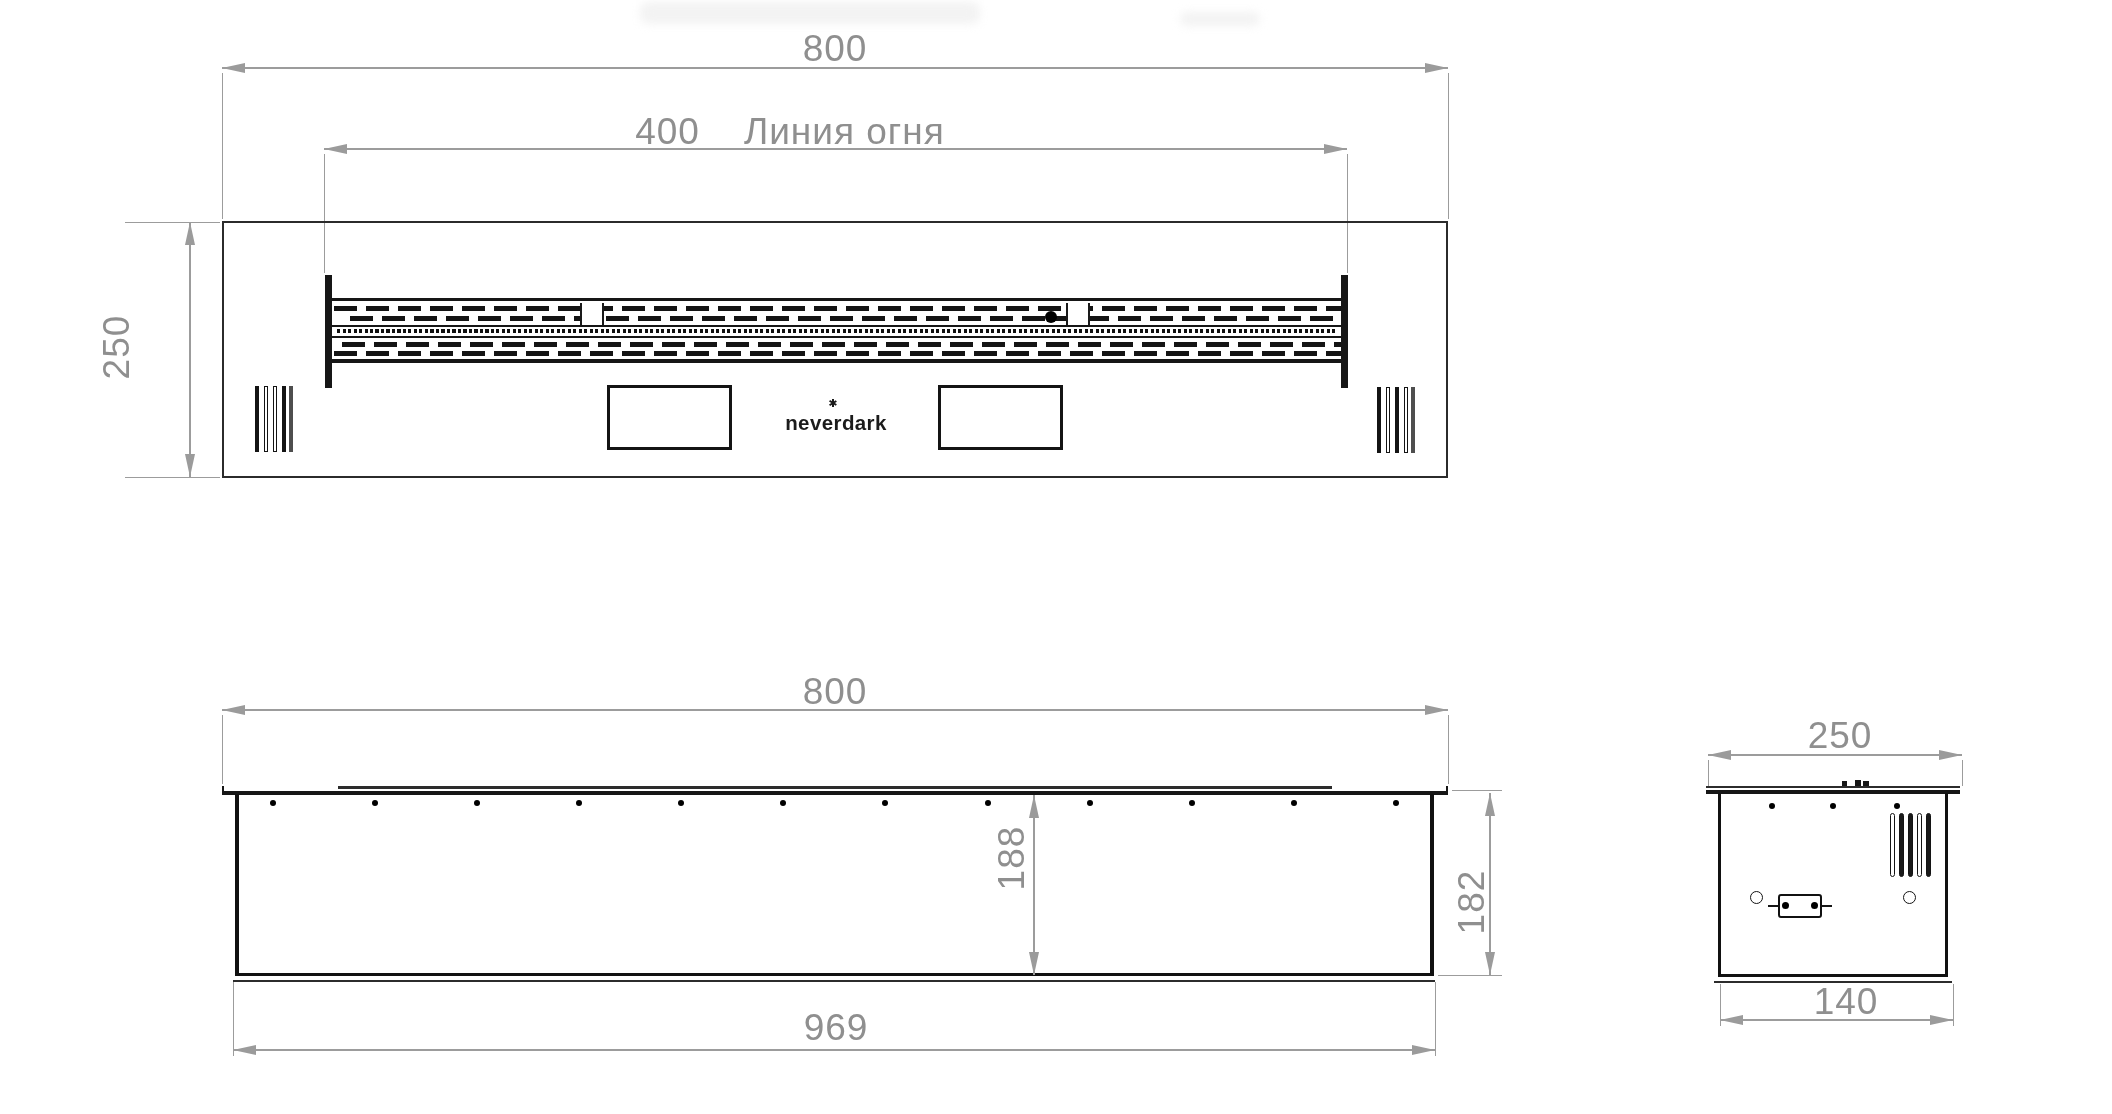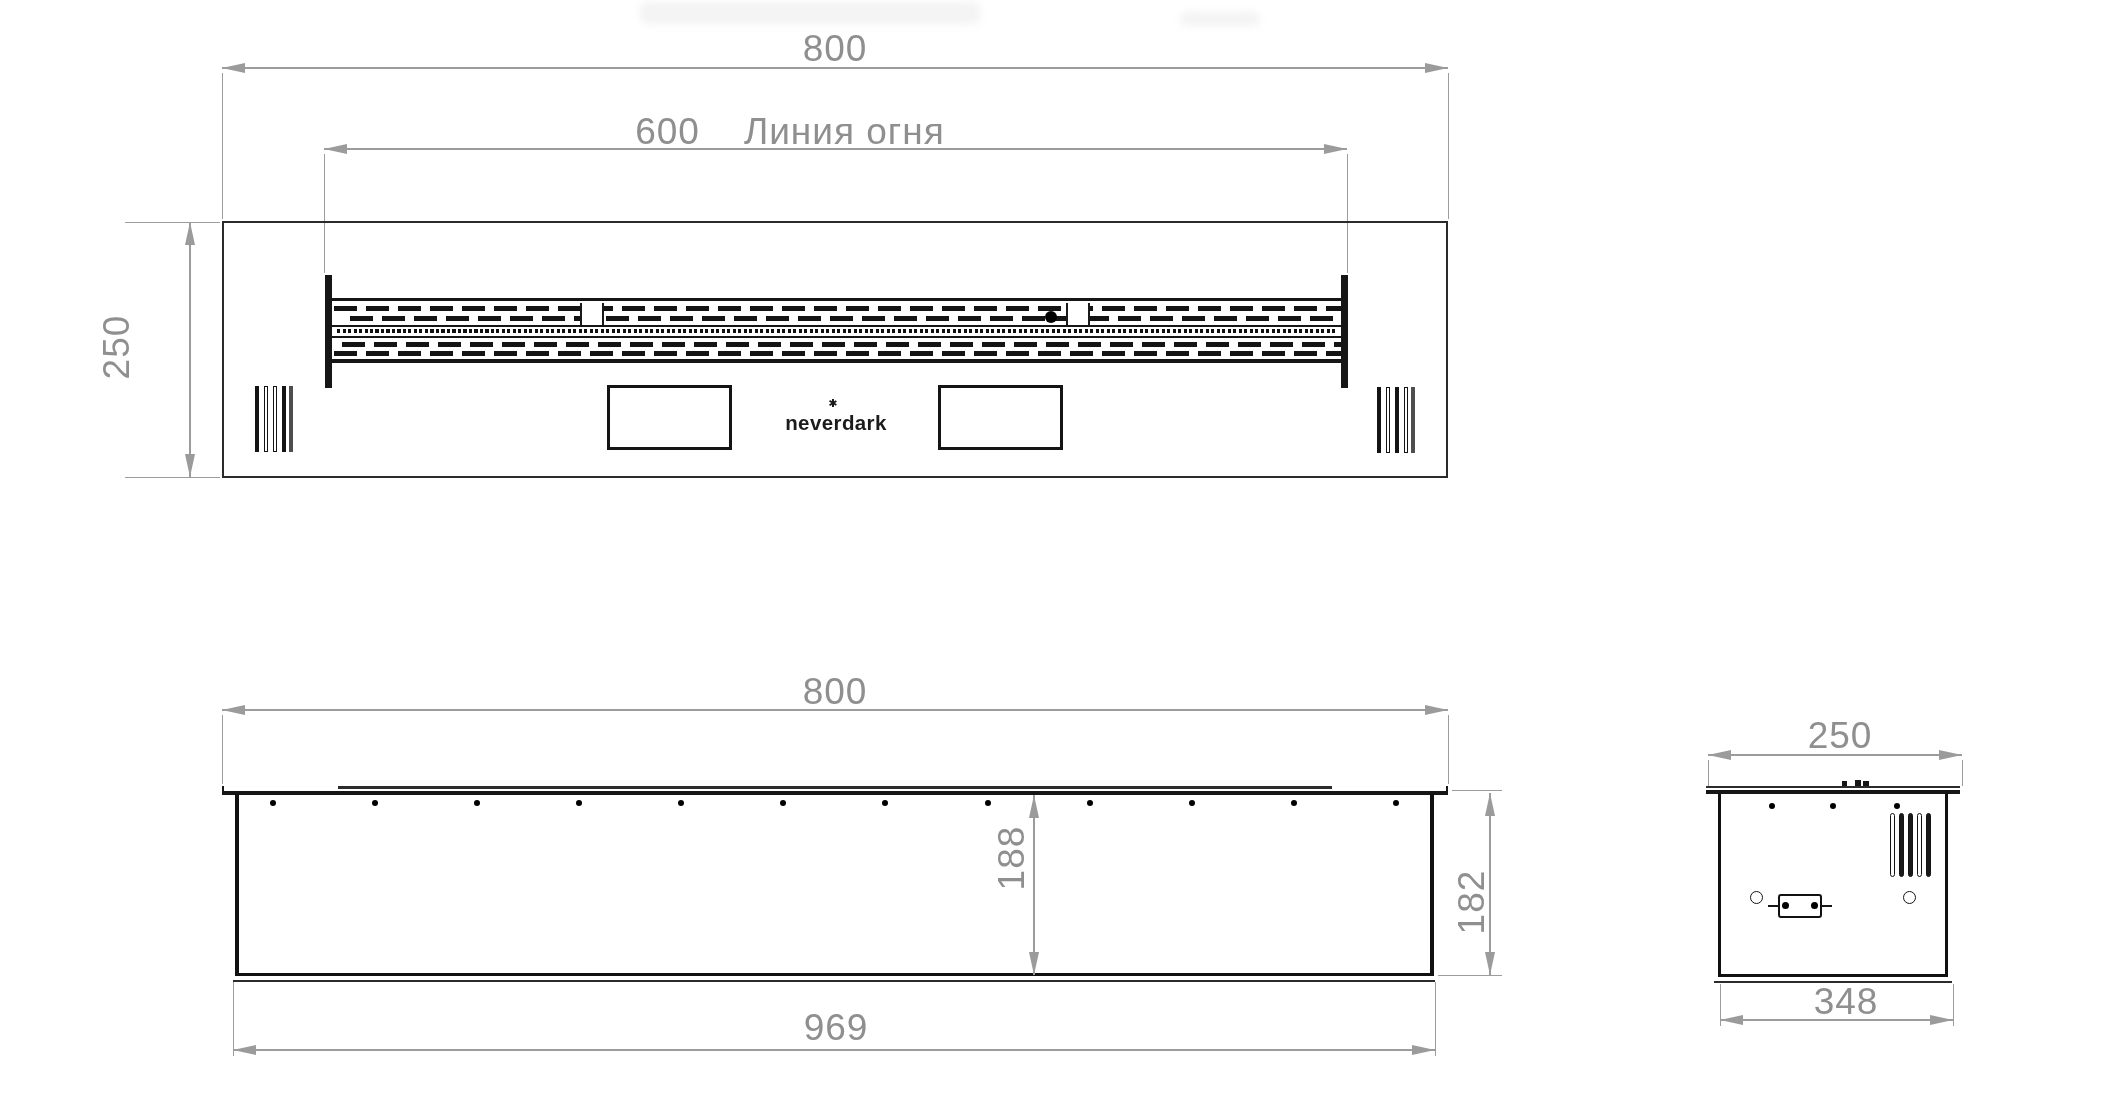--- a/index.html
+++ b/index.html
@@ -58,21 +58,21 @@
   <div>
 
     <div class="dt" style="left:735px;top:30px;width:200px;">800</div>
     <div class="dl" style="left:222px;top:67.25px;width:1226px;height:1.5px;"></div>
     <div class="aL" style="left:222px;top:63px;"></div>
     <div class="aR" style="left:1425px;top:63px;"></div>
     <div class="dl" style="left:221.5px;top:73px;width:1.5px;height:146px;"></div>
     <div class="dl" style="left:1447.5px;top:73px;width:1.5px;height:146px;"></div>
 
     <div class="dt" style="left:540px;top:113px;width:500px;">
-      <span>600</span><span style="display:inline-block;width:44px;"></span><span>Линия огня</span>
+      <span>400</span><span style="display:inline-block;width:44px;"></span><span>Линия огня</span>
     </div>
     <div class="dl" style="left:324px;top:148.25px;width:1023px;height:1.5px;"></div>
     <div class="aL" style="left:324px;top:144px;"></div>
     <div class="aR" style="left:1324px;top:144px;"></div>
     <div class="dl" style="left:323.5px;top:154px;width:1.5px;height:119px;"></div>
     <div class="dl" style="left:1346.5px;top:154px;width:1.5px;height:119px;"></div>
 
     <div class="dt vt" style="left:57px;top:328px;width:120px;height:38px;">250</div>
     <div class="dl" style="left:189.25px;top:222px;width:1.5px;height:255px;"></div>
     <div class="aU" style="left:185px;top:222px;"></div>
@@ -203,21 +203,21 @@
 
     <div class="hole" style="left:1750px;top:891px;"></div>
     <div class="hole" style="left:1903px;top:891px;"></div>
 
     <div class="abs" style="left:1778px;top:894px;width:44px;height:24px;box-sizing:border-box;border:2px solid #111;border-radius:3px;background:#fff;"></div>
     <div class="dot" style="left:1782px;top:902px;width:7px;height:7px;"></div>
     <div class="dot" style="left:1811px;top:902px;width:7px;height:7px;"></div>
     <div class="k" style="left:1768px;top:904.5px;width:10px;height:2px;"></div>
     <div class="k" style="left:1822px;top:904.5px;width:10px;height:2px;"></div>
 
-    <div class="dt" style="left:1746px;top:983px;width:200px;">348</div>
+    <div class="dt" style="left:1746px;top:983px;width:200px;">140</div>
     <div class="dl" style="left:1720px;top:1019.25px;width:233px;height:1.5px;"></div>
     <div class="aL" style="left:1720px;top:1015px;"></div>
     <div class="aR" style="left:1930px;top:1015px;"></div>
     <div class="dl" style="left:1719.5px;top:984px;width:1.5px;height:42px;"></div>
     <div class="dl" style="left:1952.5px;top:984px;width:1.5px;height:42px;"></div>
   </div>
 
 </div>
 
 </body></html>

